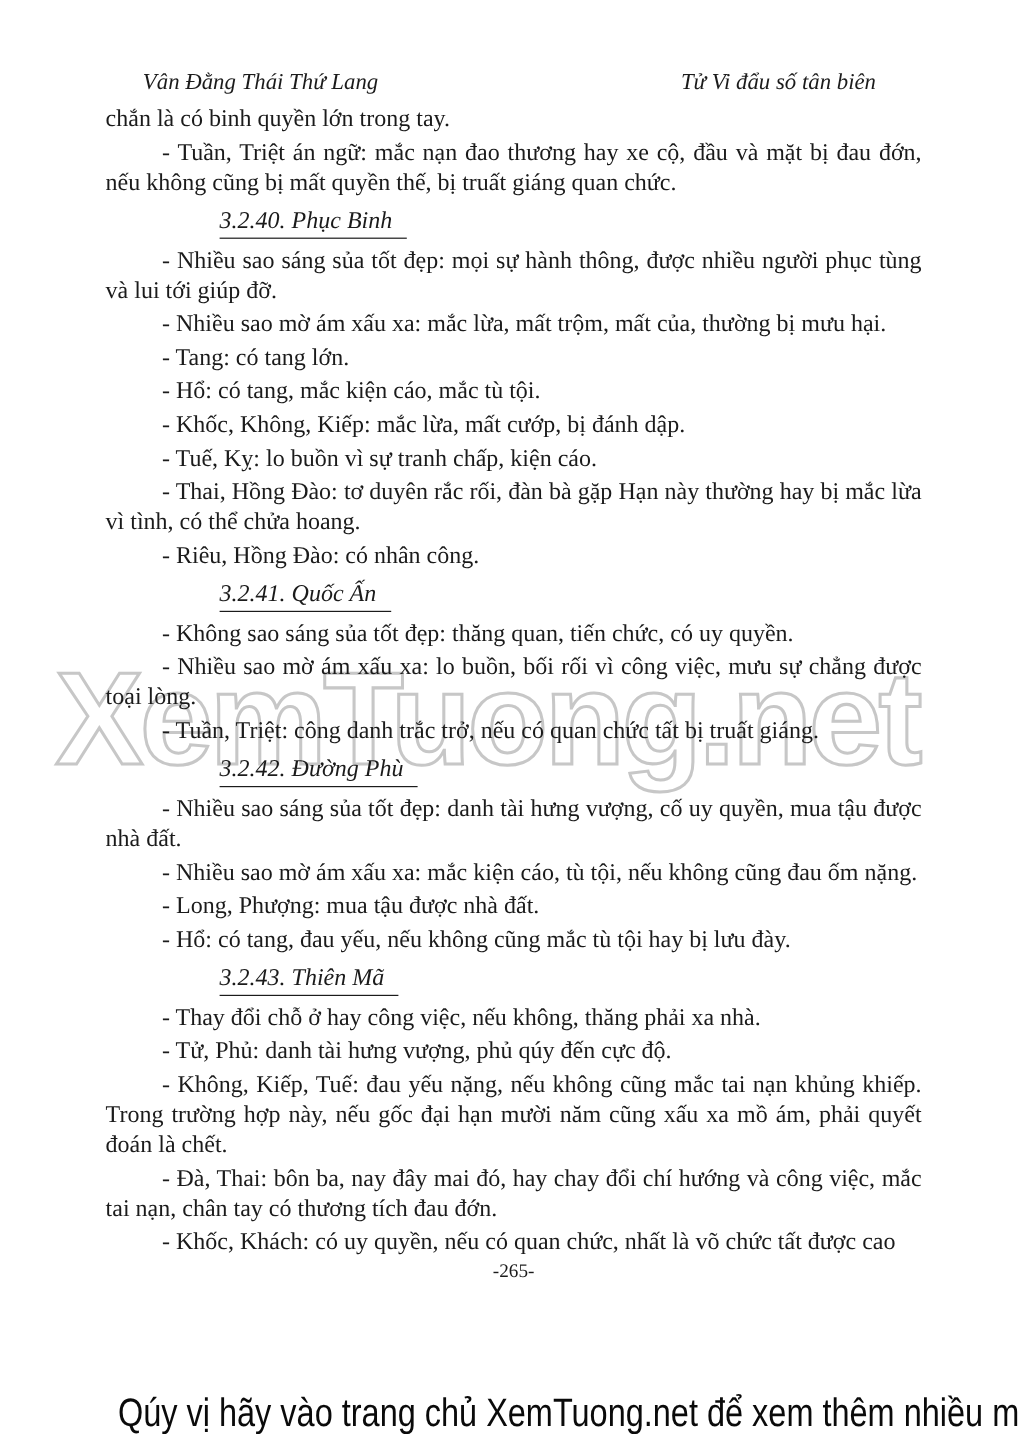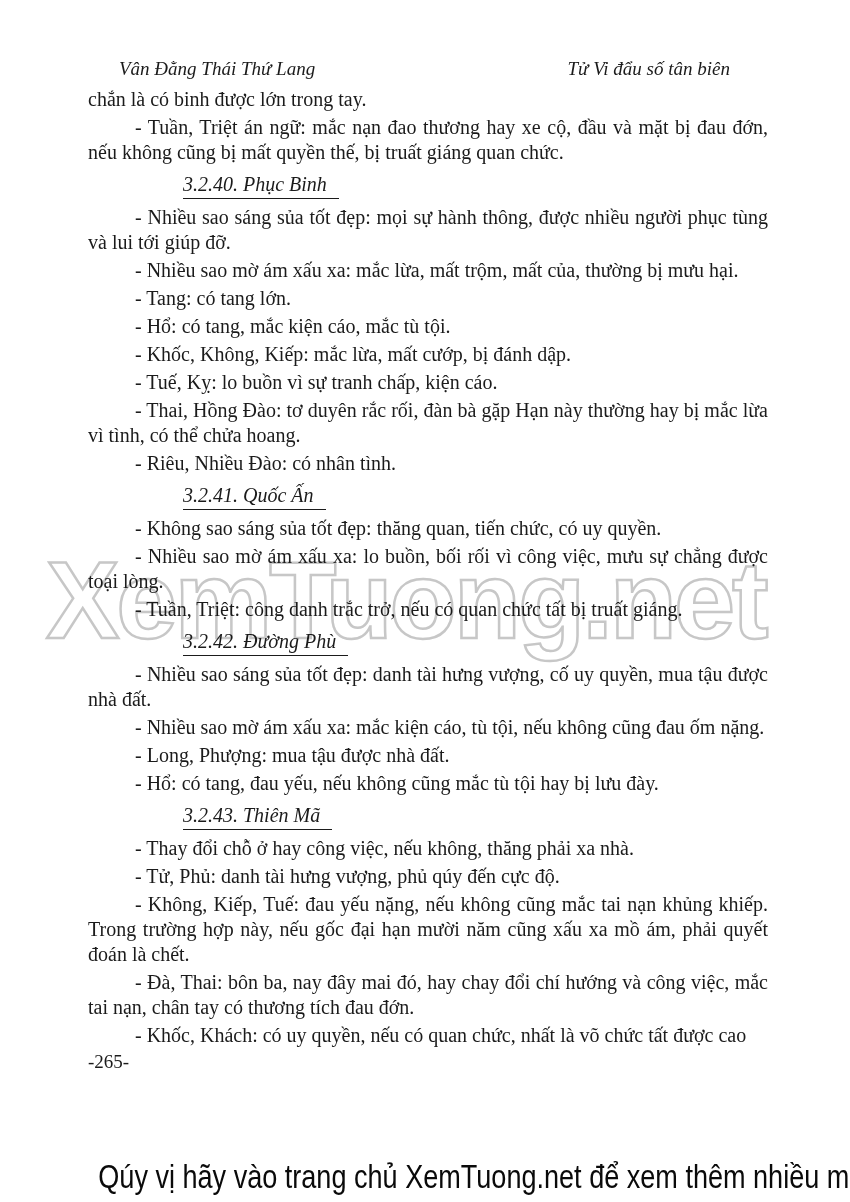--- a/index.html
+++ b/index.html
@@ -49,21 +49,22 @@
     font-style: italic;
   }
   .doc-body h3 span {
     display: inline-block;
     border-bottom: 1.5px solid #1b1b1b;
     padding-right: 12px;
     padding-bottom: 1px;
   }
 
   .page-number {
-    font-size: 19px;
+    text-align: center;
+    font-size: 16px;
     margin-top: 2px;
   }
 
   .watermark {
     position: absolute;
     z-index: 1;
     top: 536px;
     left: 46px;
     width: 740px;
     font-family: "Liberation Sans", "DejaVu Sans", sans-serif;
@@ -103,31 +104,31 @@
 
   <div class="watermark">XemTuong.net</div>
 
   <div class="page-inner">
     <div class="running-header">
       <span class="left">Vân Đằng Thái Thứ Lang</span>
       <span class="right">Tử Vi đẩu số tân biên</span>
     </div>
 
     <div class="doc-body">
-        <p class="no-indent">chắn là có binh được lớn trong tay.</p>
+        <p class="no-indent">chắn là có binh quyền lớn trong tay.</p>
         <p>- Tuần, Triệt án ngữ: mắc nạn đao thương hay xe cộ, đầu và mặt bị đau đớn, nếu không cũng bị mất quyền thế, bị truất giáng quan chức.</p>
         <h3><span>3.2.40. Phục Binh</span></h3>
         <p>- Nhiều sao sáng sủa tốt đẹp: mọi sự hành thông, được nhiều người phục tùng và lui tới giúp đỡ.</p>
         <p>- Nhiều sao mờ ám xấu xa: mắc lừa, mất trộm, mất của, thường bị mưu hại.</p>
         <p>- Tang: có tang lớn.</p>
         <p>- Hổ: có tang, mắc kiện cáo, mắc tù tội.</p>
         <p>- Khốc, Không, Kiếp: mắc lừa, mất cướp, bị đánh dập.</p>
         <p>- Tuế, Kỵ: lo buồn vì sự tranh chấp, kiện cáo.</p>
         <p>- Thai, Hồng Đào: tơ duyên rắc rối, đàn bà gặp Hạn này thường hay bị mắc lừa vì tình, có thể chửa hoang.</p>
-        <p>- Riêu, Nhiều Đào: có nhân tình.</p>
+        <p>- Riêu, Hồng Đào: có nhân công.</p>
         <h3><span>3.2.41. Quốc Ấn</span></h3>
         <p>- Không sao sáng sủa tốt đẹp: thăng quan, tiến chức, có uy quyền.</p>
         <p>- Nhiều sao mờ ám xấu xa: lo buồn, bối rối vì công việc, mưu sự chẳng được toại lòng.</p>
         <p>- Tuần, Triệt: công danh trắc trở, nếu có quan chức tất bị truất giáng.</p>
         <h3><span>3.2.42. Đường Phù</span></h3>
         <p>- Nhiều sao sáng sủa tốt đẹp: danh tài hưng vượng, cố uy quyền, mua tậu được nhà đất.</p>
         <p>- Nhiều sao mờ ám xấu xa: mắc kiện cáo, tù tội, nếu không cũng đau ốm nặng.</p>
         <p>- Long, Phượng: mua tậu được nhà đất.</p>
         <p>- Hổ: có tang, đau yếu, nếu không cũng mắc tù tội hay bị lưu đày.</p>
         <h3><span>3.2.43. Thiên Mã</span></h3>

